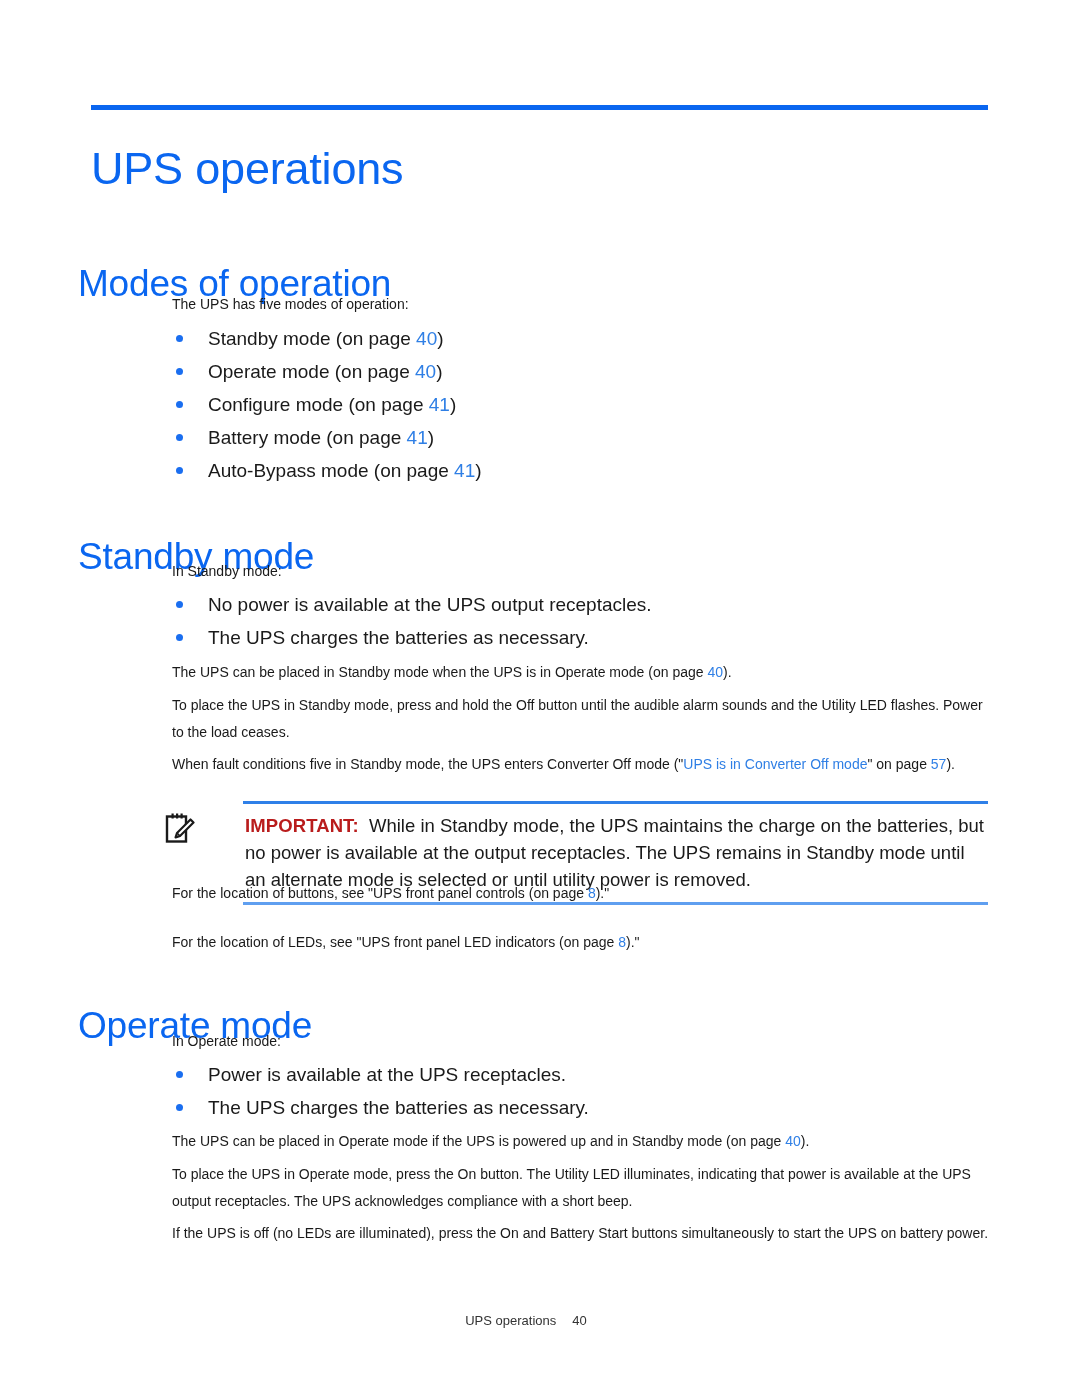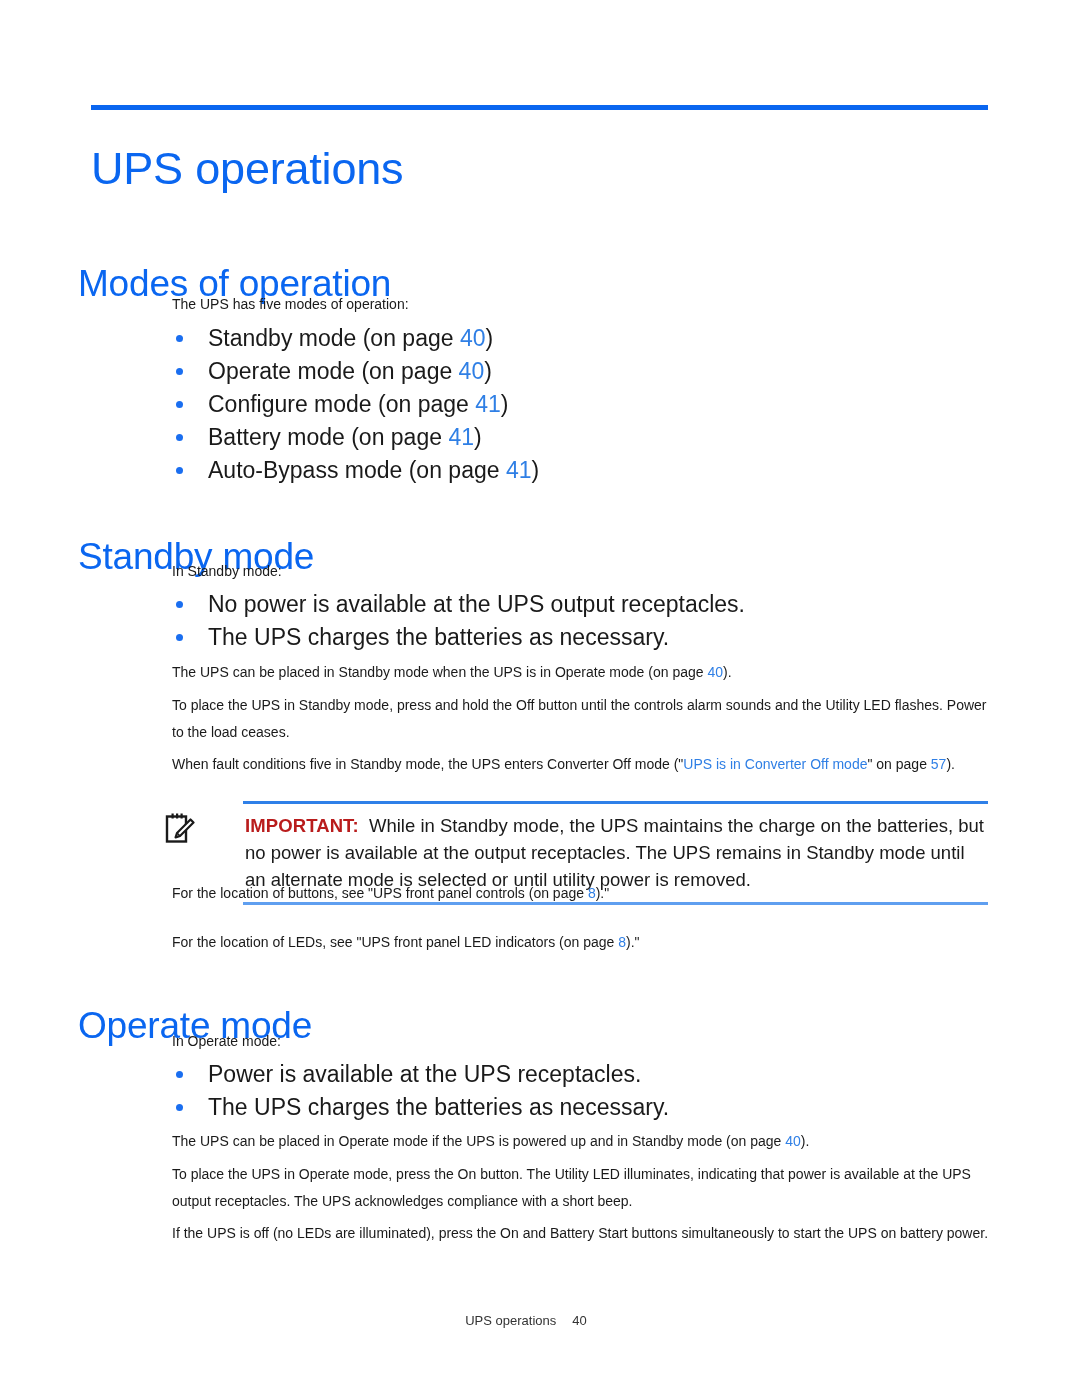--- a/index.html
+++ b/index.html
@@ -77,21 +77,21 @@
   }
   .pagenum {
     color: #2f7fe5;
   }
 
   
   .bullets {
     position: absolute;
     left: 172px;
     width: 818px;
-    font-size: 23px;
+    font-size: 19px;
     line-height: 27px;
     color: #1a1a1a;
   }
   .bullet-row {
     position: relative;
     height: 33px;
     padding-left: 36px;
   }
   .bullet-dot {
     position: absolute;
@@ -197,21 +197,21 @@
     <div class="bullet-row">
       <span class="bullet-dot"></span>
       <span>The UPS charges the batteries as necessary.</span>
     </div>
   </div>
 
   <div class="body-block" style="top:659px;">
     <span>The UPS can be placed in Standby mode when the UPS is in Operate mode (on page </span><span class="pagenum">40</span><span>).</span>
   </div>
 
-  <div class="body-block" style="top:692px;">To place the UPS in Standby mode, press and hold the Off button until the controls alarm sounds and the Utility LED flashes. Power to the load ceases.</div>
+  <div class="body-block" style="top:692px;">To place the UPS in Standby mode, press and hold the Off button until the audible alarm sounds and the Utility LED flashes. Power to the load ceases.</div>
 
   <div class="body-block" style="top:751px;">
     <span>When fault conditions five in Standby mode, the UPS enters Converter Off mode ("</span><span class="link">UPS is in Converter Off mode</span><span>" on page </span><span class="pagenum">57</span><span>).</span>
   </div>
 
   <div class="callout">
     <span class="callout-icon">
       <svg width="30" height="32" viewBox="0 0 30 32" xmlns="http://www.w3.org/2000/svg">
         <rect x="2" y="3.5" width="19" height="25" fill="none" stroke="#1a1a1a" stroke-width="2.4"></rect>
         <rect x="6.5" y="0.5" width="2.2" height="5" fill="#1a1a1a"></rect>

